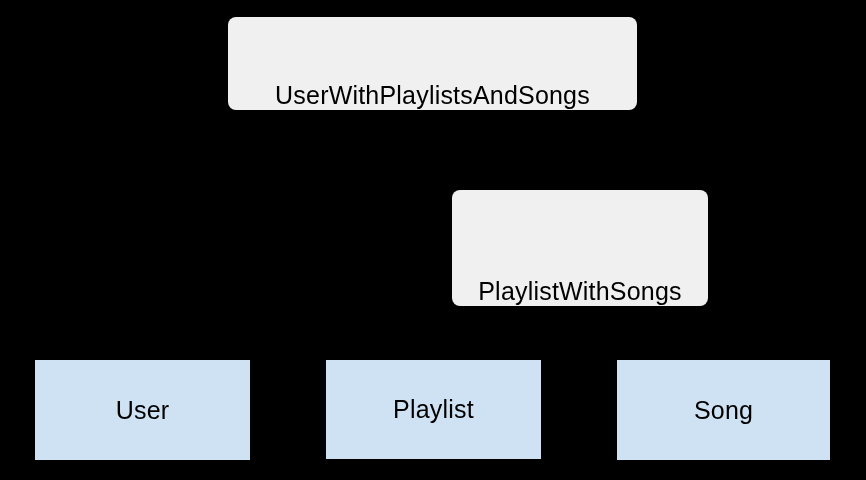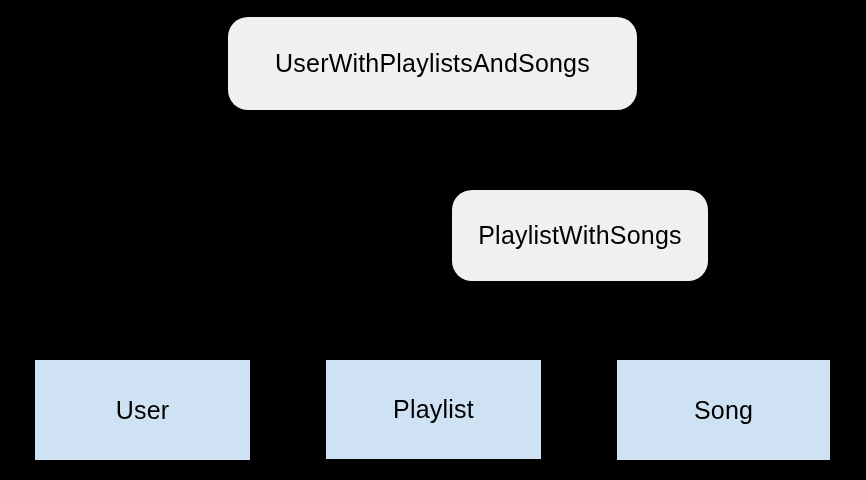--- a/index.html
+++ b/index.html
@@ -21,29 +21,30 @@
     align-items: center;
     justify-content: center;
     box-sizing: border-box;
     font-size: 25px;
     color: #000000;
     letter-spacing: 0.2px;
     white-space: nowrap;
   }
   .node.group {
     background: #f0f0f0;
-    border-radius: 20px;
+    border-radius: 8px;
+    align-items: flex-end;
   }
   .node.entity {
     background: #cfe2f3;
     border-radius: 0;
   }
   
   .pos-top      { left: 228px; top: 17px;  width: 409px; height: 93px;  }
-  .pos-mid      { left: 452px; top: 190px; width: 256px; height: 91px;  }
+  .pos-mid      { left: 452px; top: 190px; width: 256px; height: 116px;  }
   .pos-user     { left: 35px;  top: 360px; width: 215px; height: 100px; }
   .pos-playlist { left: 326px; top: 360px; width: 215px; height: 99px;  }
   .pos-song     { left: 617px; top: 360px; width: 213px; height: 100px; }
 </style>
 </head>
 <body>
 
 <div class="canvas">
 
   <div class="node group pos-top">

